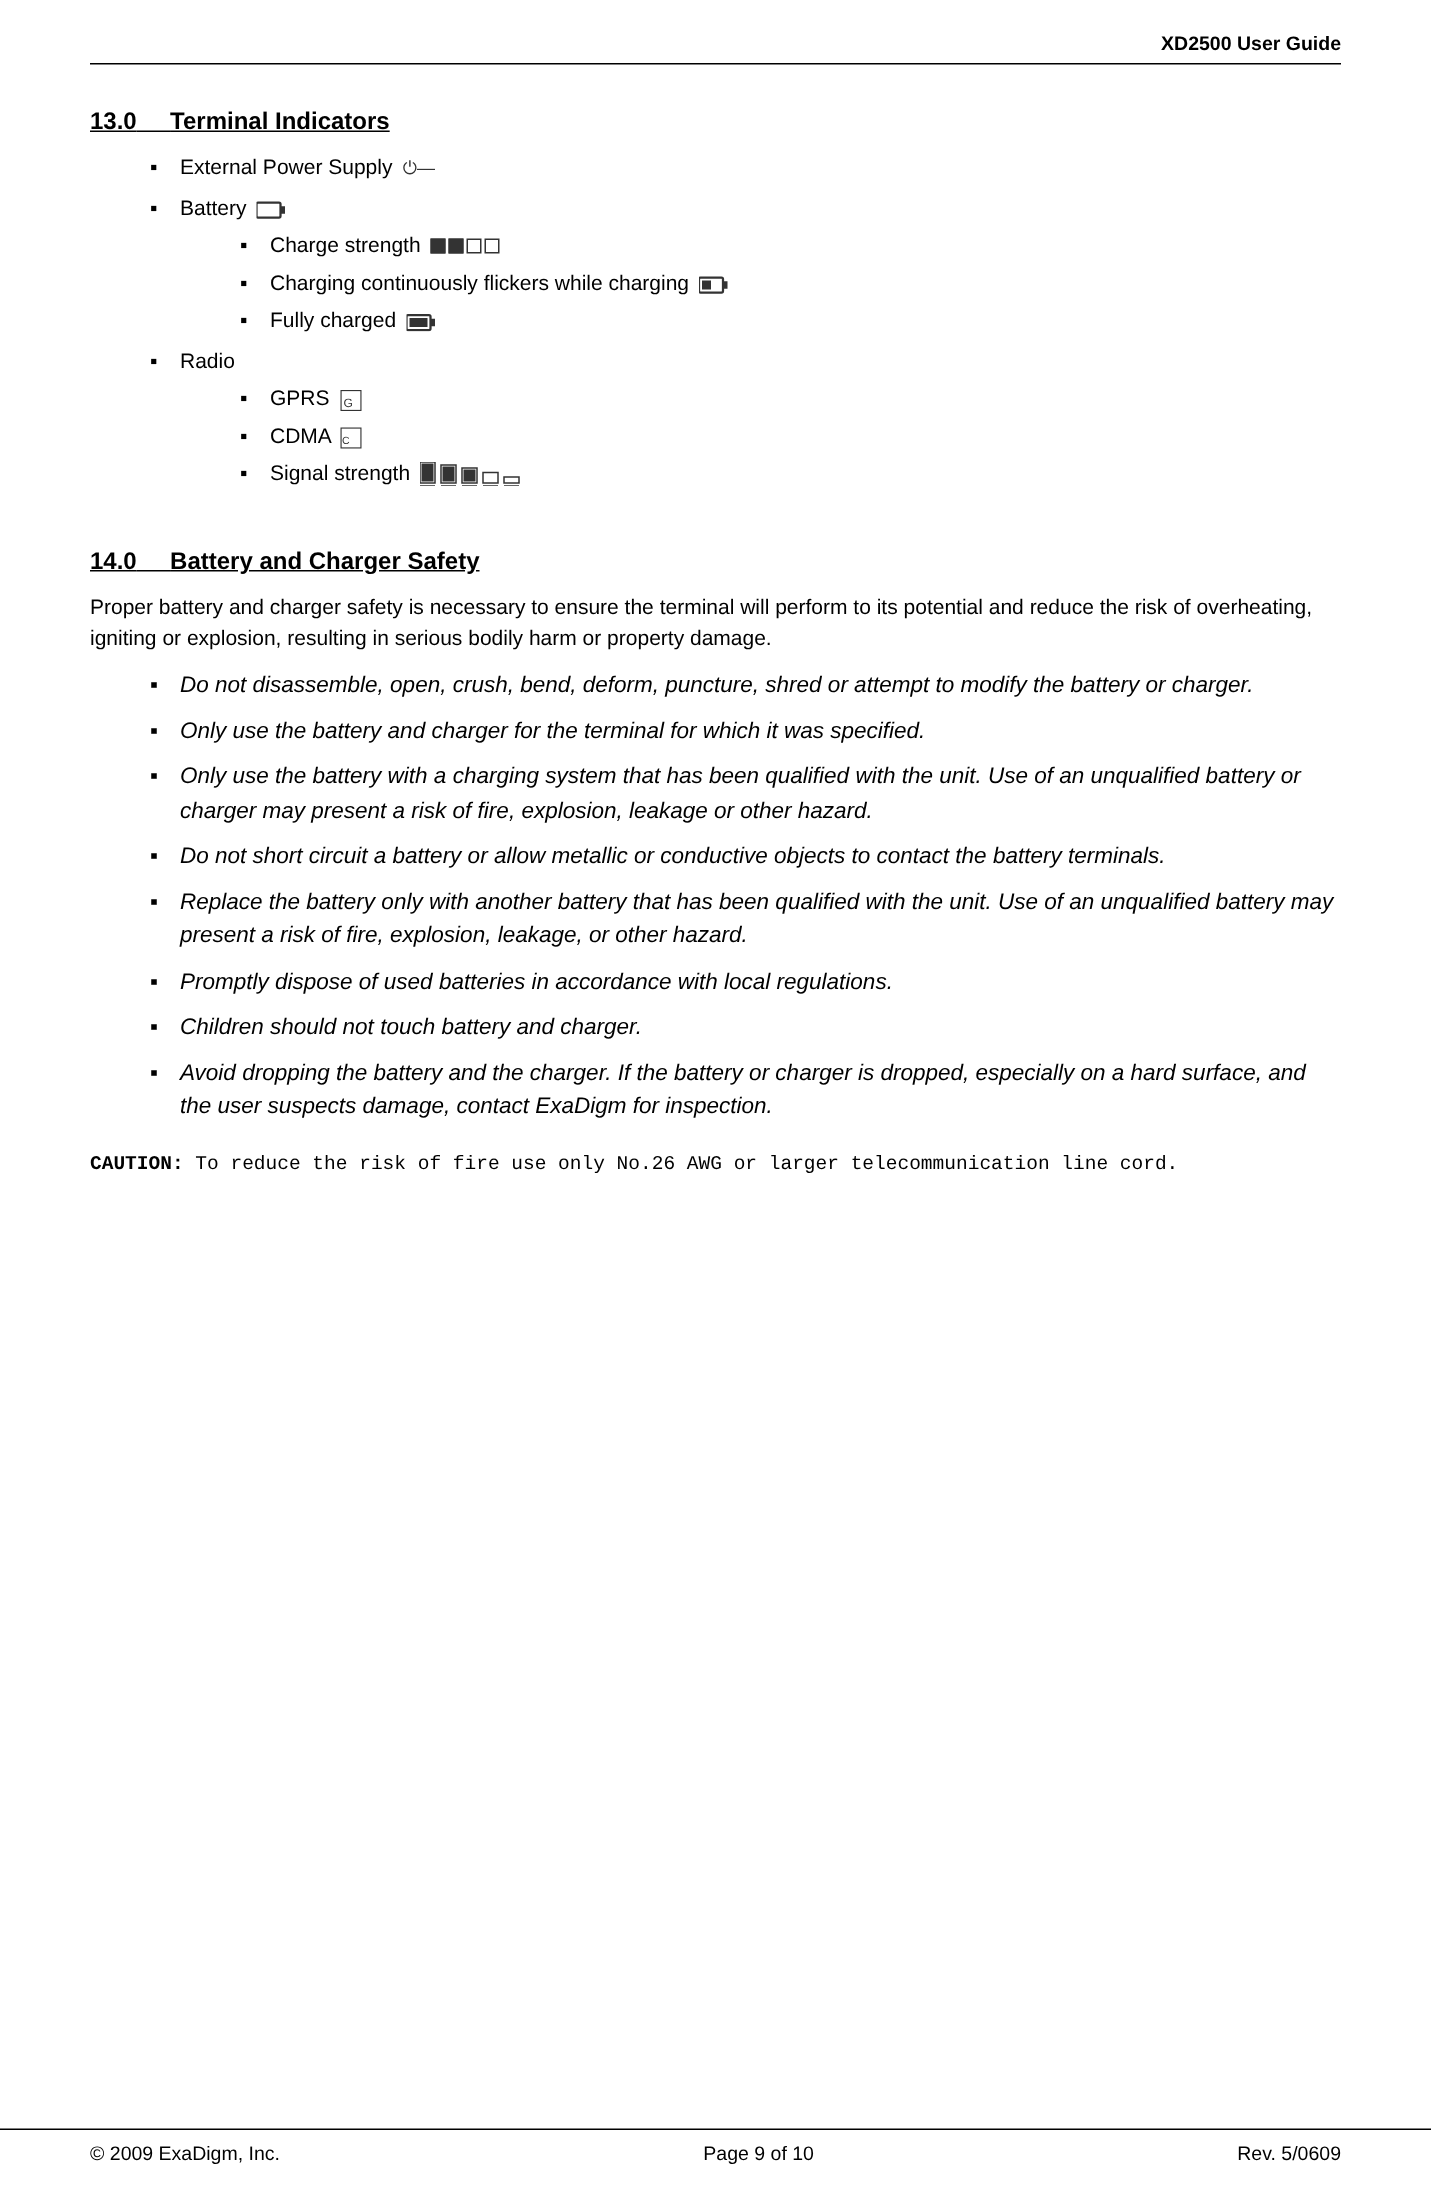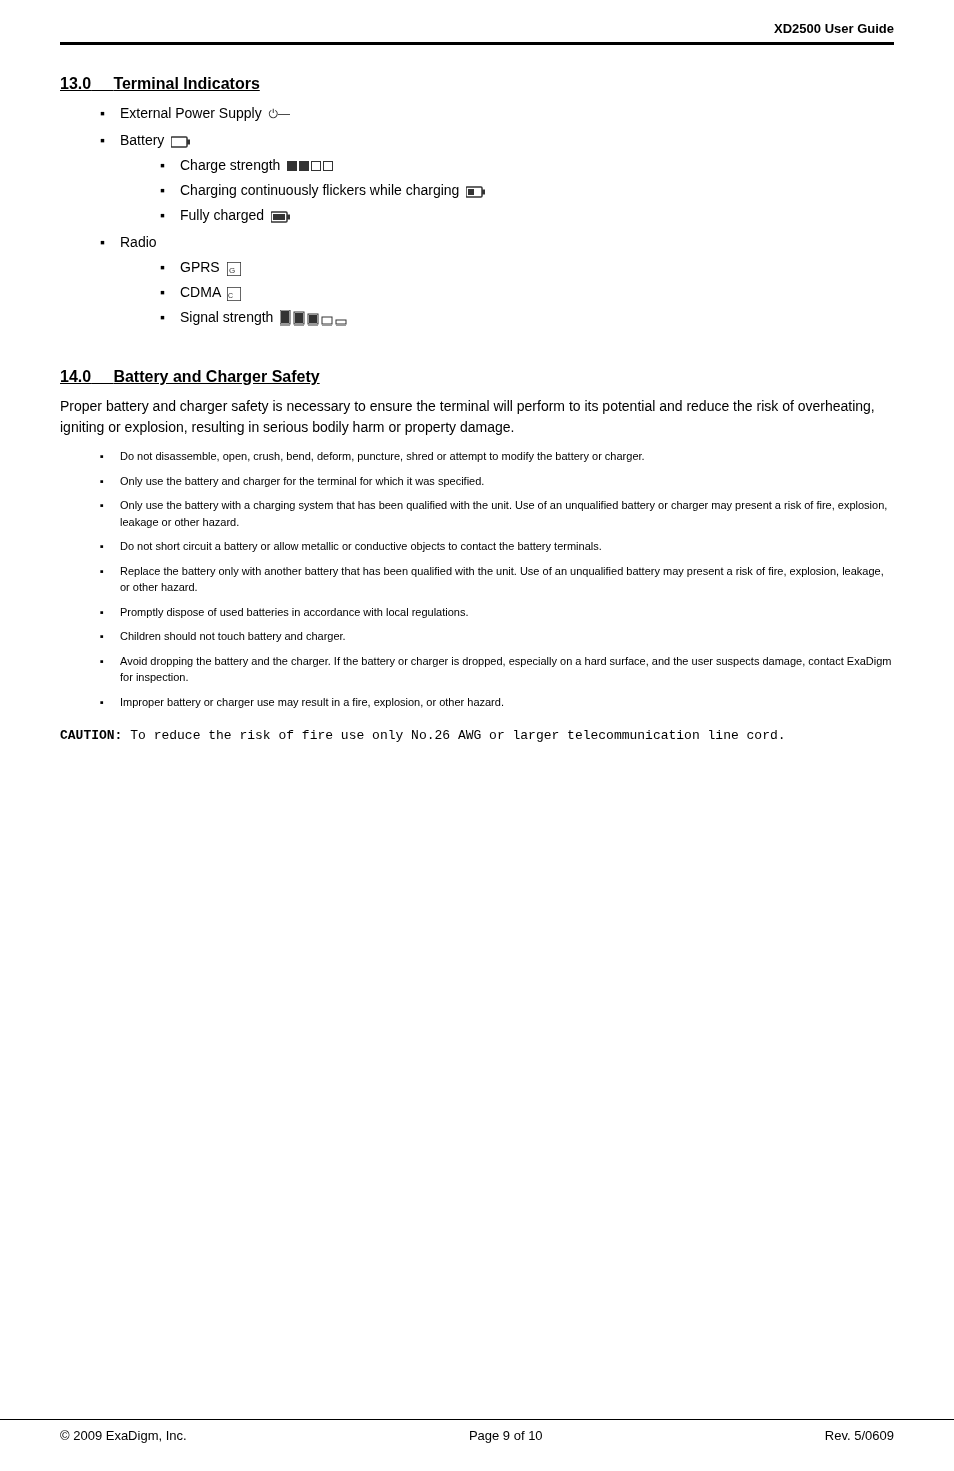--- a/index.html
+++ b/index.html
@@ -10,21 +10,21 @@
       background: #fff;
       width: 954px;
       min-height: 1471px;
       position: relative;
     }
     .page {
       padding: 20px 60px 80px 60px;
     }
     .header {
       text-align: right;
-      border-bottom: 3px solid #000000;
+      border-bottom: 1px solid #000000;
       padding-bottom: 6px;
       margin-bottom: 20px;
     }
     .header-title {
       font-size: 13px;
       font-weight: bold;
     }
     .section-heading {
       font-size: 16px;
       font-weight: bold;
@@ -133,22 +133,23 @@
     }
     .safety-bullets {
       list-style: none;
       margin-left: 40px;
       margin-top: 10px;
     }
     .safety-bullets > li {
       position: relative;
       padding-left: 20px;
       margin-bottom: 8px;
-      font-size: 11px;
-      line-height: 1.5;
+      font-size: 15px;
+      line-height: 1.5;
+      font-style: italic;
     }
     .safety-bullets > li::before {
       content: "▪";
       position: absolute;
       left: 0;
     }
   </style>
 </head>
 <body>
 
@@ -278,21 +279,20 @@
 
     <ul class="safety-bullets">
       <li>Do not disassemble, open, crush, bend, deform, puncture, shred or attempt to modify the battery or charger.</li>
       <li>Only use the battery and charger for the terminal for which it was specified.</li>
       <li>Only use the battery with a charging system that has been qualified with the unit. Use of an unqualified battery or charger may present a risk of fire, explosion, leakage or other hazard.</li>
       <li>Do not short circuit a battery or allow metallic or conductive objects to contact the battery terminals.</li>
       <li>Replace the battery only with another battery that has been qualified with the unit. Use of an unqualified battery may present a risk of fire, explosion, leakage, or other hazard.</li>
       <li>Promptly dispose of used batteries in accordance with local regulations.</li>
       <li>Children should not touch battery and charger.</li>
       <li>Avoid dropping the battery and the charger. If the battery or charger is dropped, especially on a hard surface, and the user suspects damage, contact ExaDigm for inspection.</li>
-      <li>Improper battery or charger use may result in a fire, explosion, or other hazard.</li>
     </ul>
   </div>
 
 
   <div class="caution-block">
     <span class="caution-label">CAUTION:</span>
     <span> To reduce the risk of fire use only No.26 AWG or larger telecommunication line cord.</span>
   </div>
 </div>
 

